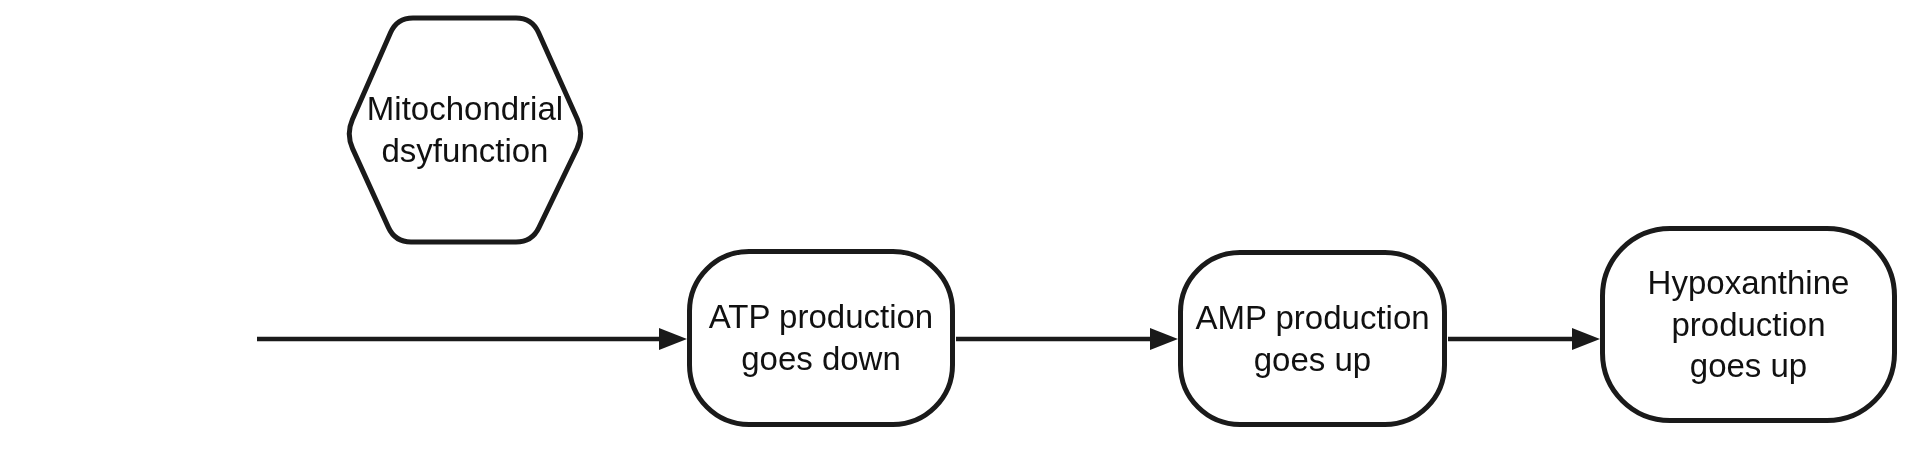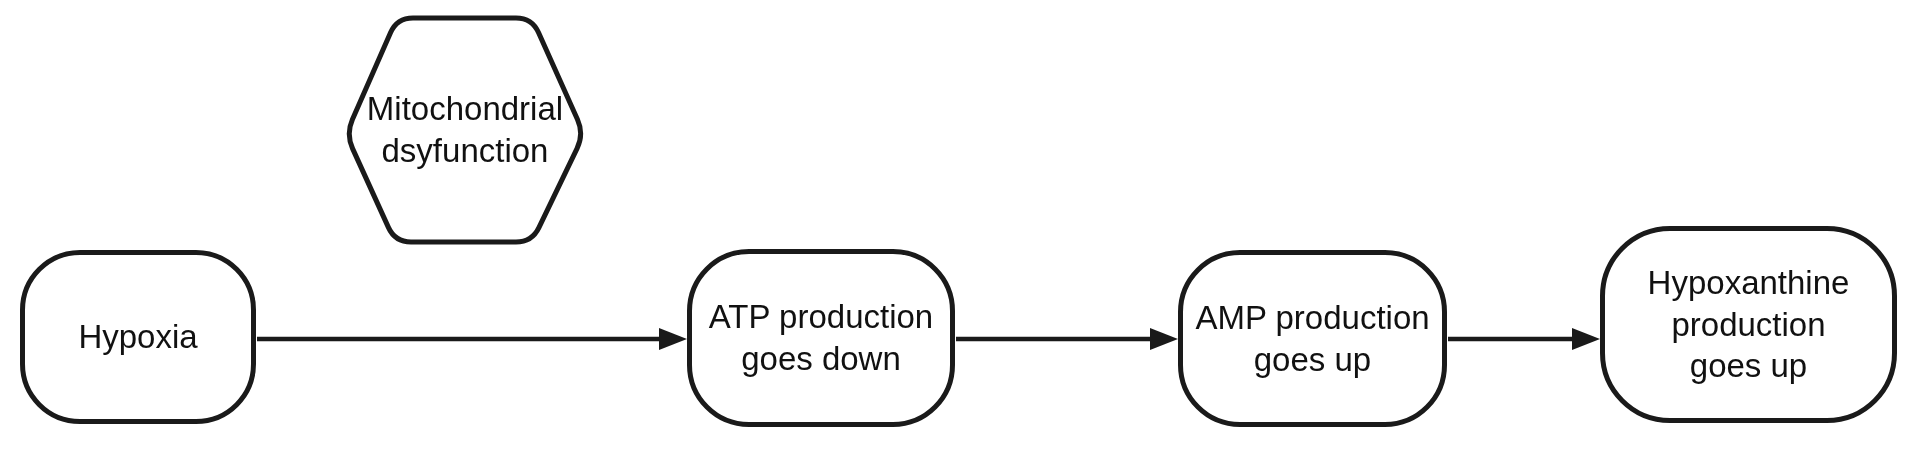--- a/index.html
+++ b/index.html
@@ -86,21 +86,20 @@
 
     <g>
       <line class="edge-line" x1="1448" y1="339" x2="1575" y2="339"></line>
       <polygon class="edge-head" points="1600,339 1572,328 1572,350"></polygon>
     </g>
   </svg>
 
   <div class="hex-label">Mitochondrial
 dsyfunction</div>
 
-  <div class="node node-hypoxia">Hypoxia</div>
 
   <div class="node node-atp">ATP production
 goes down</div>
 
   <div class="node node-amp">AMP production
 goes up</div>
 
   <div class="node node-hypoxanthine">Hypoxanthine
 production
 goes up</div>

